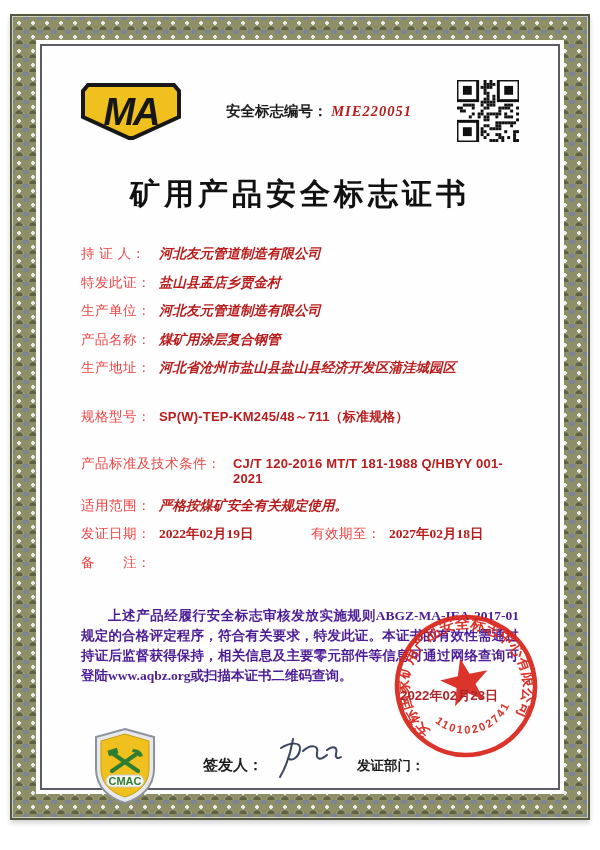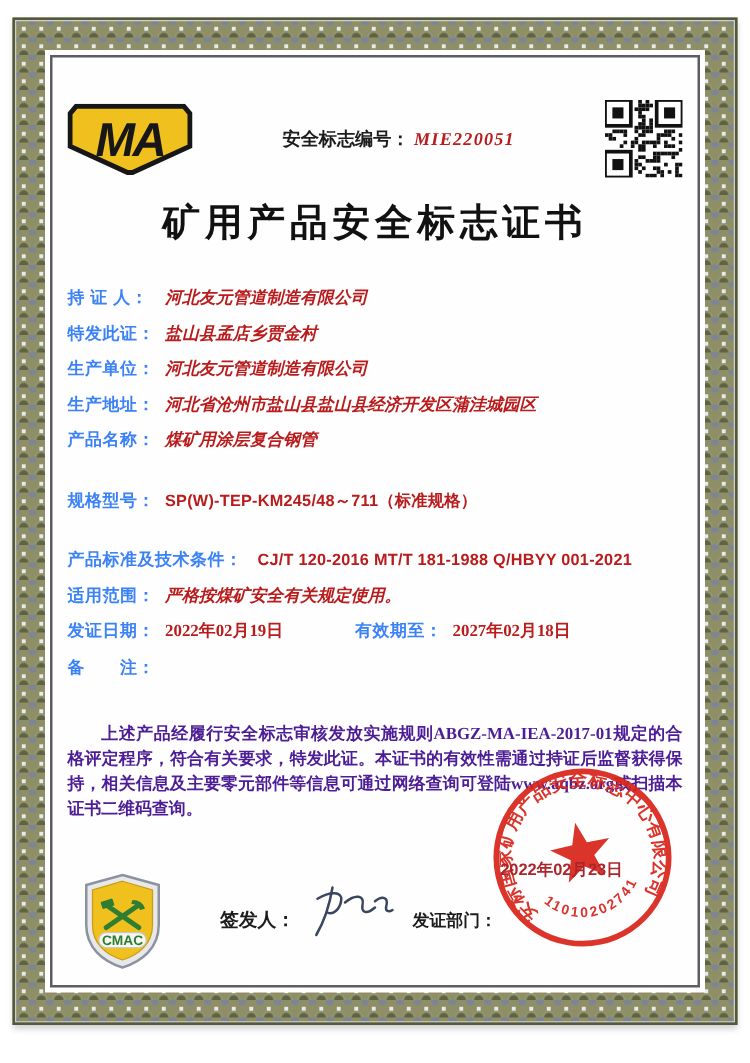--- a/index.html
+++ b/index.html
@@ -11,36 +11,36 @@
         background-image:
           radial-gradient(circle 3px at 7px 7px, #e9eaec 55%, transparent 60%),
           radial-gradient(circle 5px at 0px 1px, #7c8598 62%, transparent 70%),
           radial-gradient(circle 5px at 14px 1px, #7c8598 62%, transparent 70%),
           radial-gradient(circle 7px at 7px 14px, #5f6243 45%, #9b9d78 65%, transparent 78%);
         background-size:14px 14px;
         border:2px solid #55573f;
         box-shadow:inset 0 0 0 1px #cfd0c0, 0 3px 5px rgba(0,0,0,.18);}
   .paper{position:absolute;left:40px;right:40px;top:44px;bottom:60px;background:#fefefe;
          border:2px solid #5c5c64;box-shadow:0 0 0 4px #ffffff;}
-  .content{position:absolute;inset:0;padding:34px 12px 0;}
+  .content{position:absolute;inset:0;padding:34px 39px 0;}
 
   .header{display:flex;align-items:center;}
   .ma-logo{width:100px;height:57px;flex:none;}
   .certno{flex:1;text-align:center;font-size:14.5px;white-space:nowrap;}
   .certno .lab{font-family:Liberation Sans, sans-serif;font-weight:600;margin-top:36px;}
   .certno .val{font-family:"Liberation Serif",serif;letter-spacing:1px;}
   .qr{width:62px;height:62px;flex:none;}
 
-  h1.title{margin:16px 0 0;text-align:center;font-size:30px;font-weight:700;
+  h1.title{margin:32px 0 0;text-align:center;font-size:30px;font-weight:700;
            letter-spacing:4px;font-family:Liberation Sans, sans-serif;color:#111;}
 
   .fields{margin-top:30px;font-size:13.5px;}
   .row{display:flex;align-items:baseline;margin-bottom:10.5px;}
-  .lbl{font-family:"Liberation Sans",sans-serif;font-weight:700;flex:none;width:78px;
-       letter-spacing:.5px;color:#3b82f6;}
+  .lbl{font-family:"Liberation Sans",sans-serif;font-weight:400;flex:none;width:78px;
+       letter-spacing:.5px;color:#ef4444;}
   .lbl.wide{width:152px;}
   .val{font-family:"Liberation Serif",serif;font-style:italic;font-weight:600;color:#b91c1c;}
   .val.tech{font-family:"Liberation Sans",sans-serif;font-style:normal;font-weight:700;
             font-size:13px;letter-spacing:.2px;margin-top:20px;}
   .val.date{font-style:normal;font-weight:600;width:152px;flex:none;}
   .val.date2{font-style:normal;font-weight:700;text-align:center;}
 
   .statement{margin:34px 0 12px;font-size:13.5px;font-weight:700;line-height:1.5;
              text-align:justify;text-indent:2em;color:#4c1d95;}
 
@@ -198,26 +198,26 @@
         </div>
         <div class="row">
           <span class="lbl">特发此证：</span>
           <span class="val">盐山县孟店乡贾金村</span>
         </div>
         <div class="row">
           <span class="lbl">生产单位：</span>
           <span class="val">河北友元管道制造有限公司</span>
         </div>
         <div class="row">
+          <span class="lbl">产品名称：</span>
+          <span class="val">煤矿用涂层复合钢管</span>
+        </div>
+        <div class="row">
           <span class="lbl">生产地址：</span>
           <span class="val">河北省沧州市盐山县盐山县经济开发区蒲洼城园区</span>
-        </div>
-        <div class="row">
-          <span class="lbl">产品名称：</span>
-          <span class="val">煤矿用涂层复合钢管</span>
         </div>
         <div class="row">
           <span class="lbl">规格型号：</span>
           <span class="val tech">SP(W)-TEP-KM245/48～711（标准规格）</span>
         </div>
         <div class="row">
           <span class="lbl wide">产品标准及技术条件：</span>
           <span class="val tech">CJ/T 120-2016 MT/T 181-1988 Q/HBYY 001-2021</span>
         </div>
         <div class="row">

